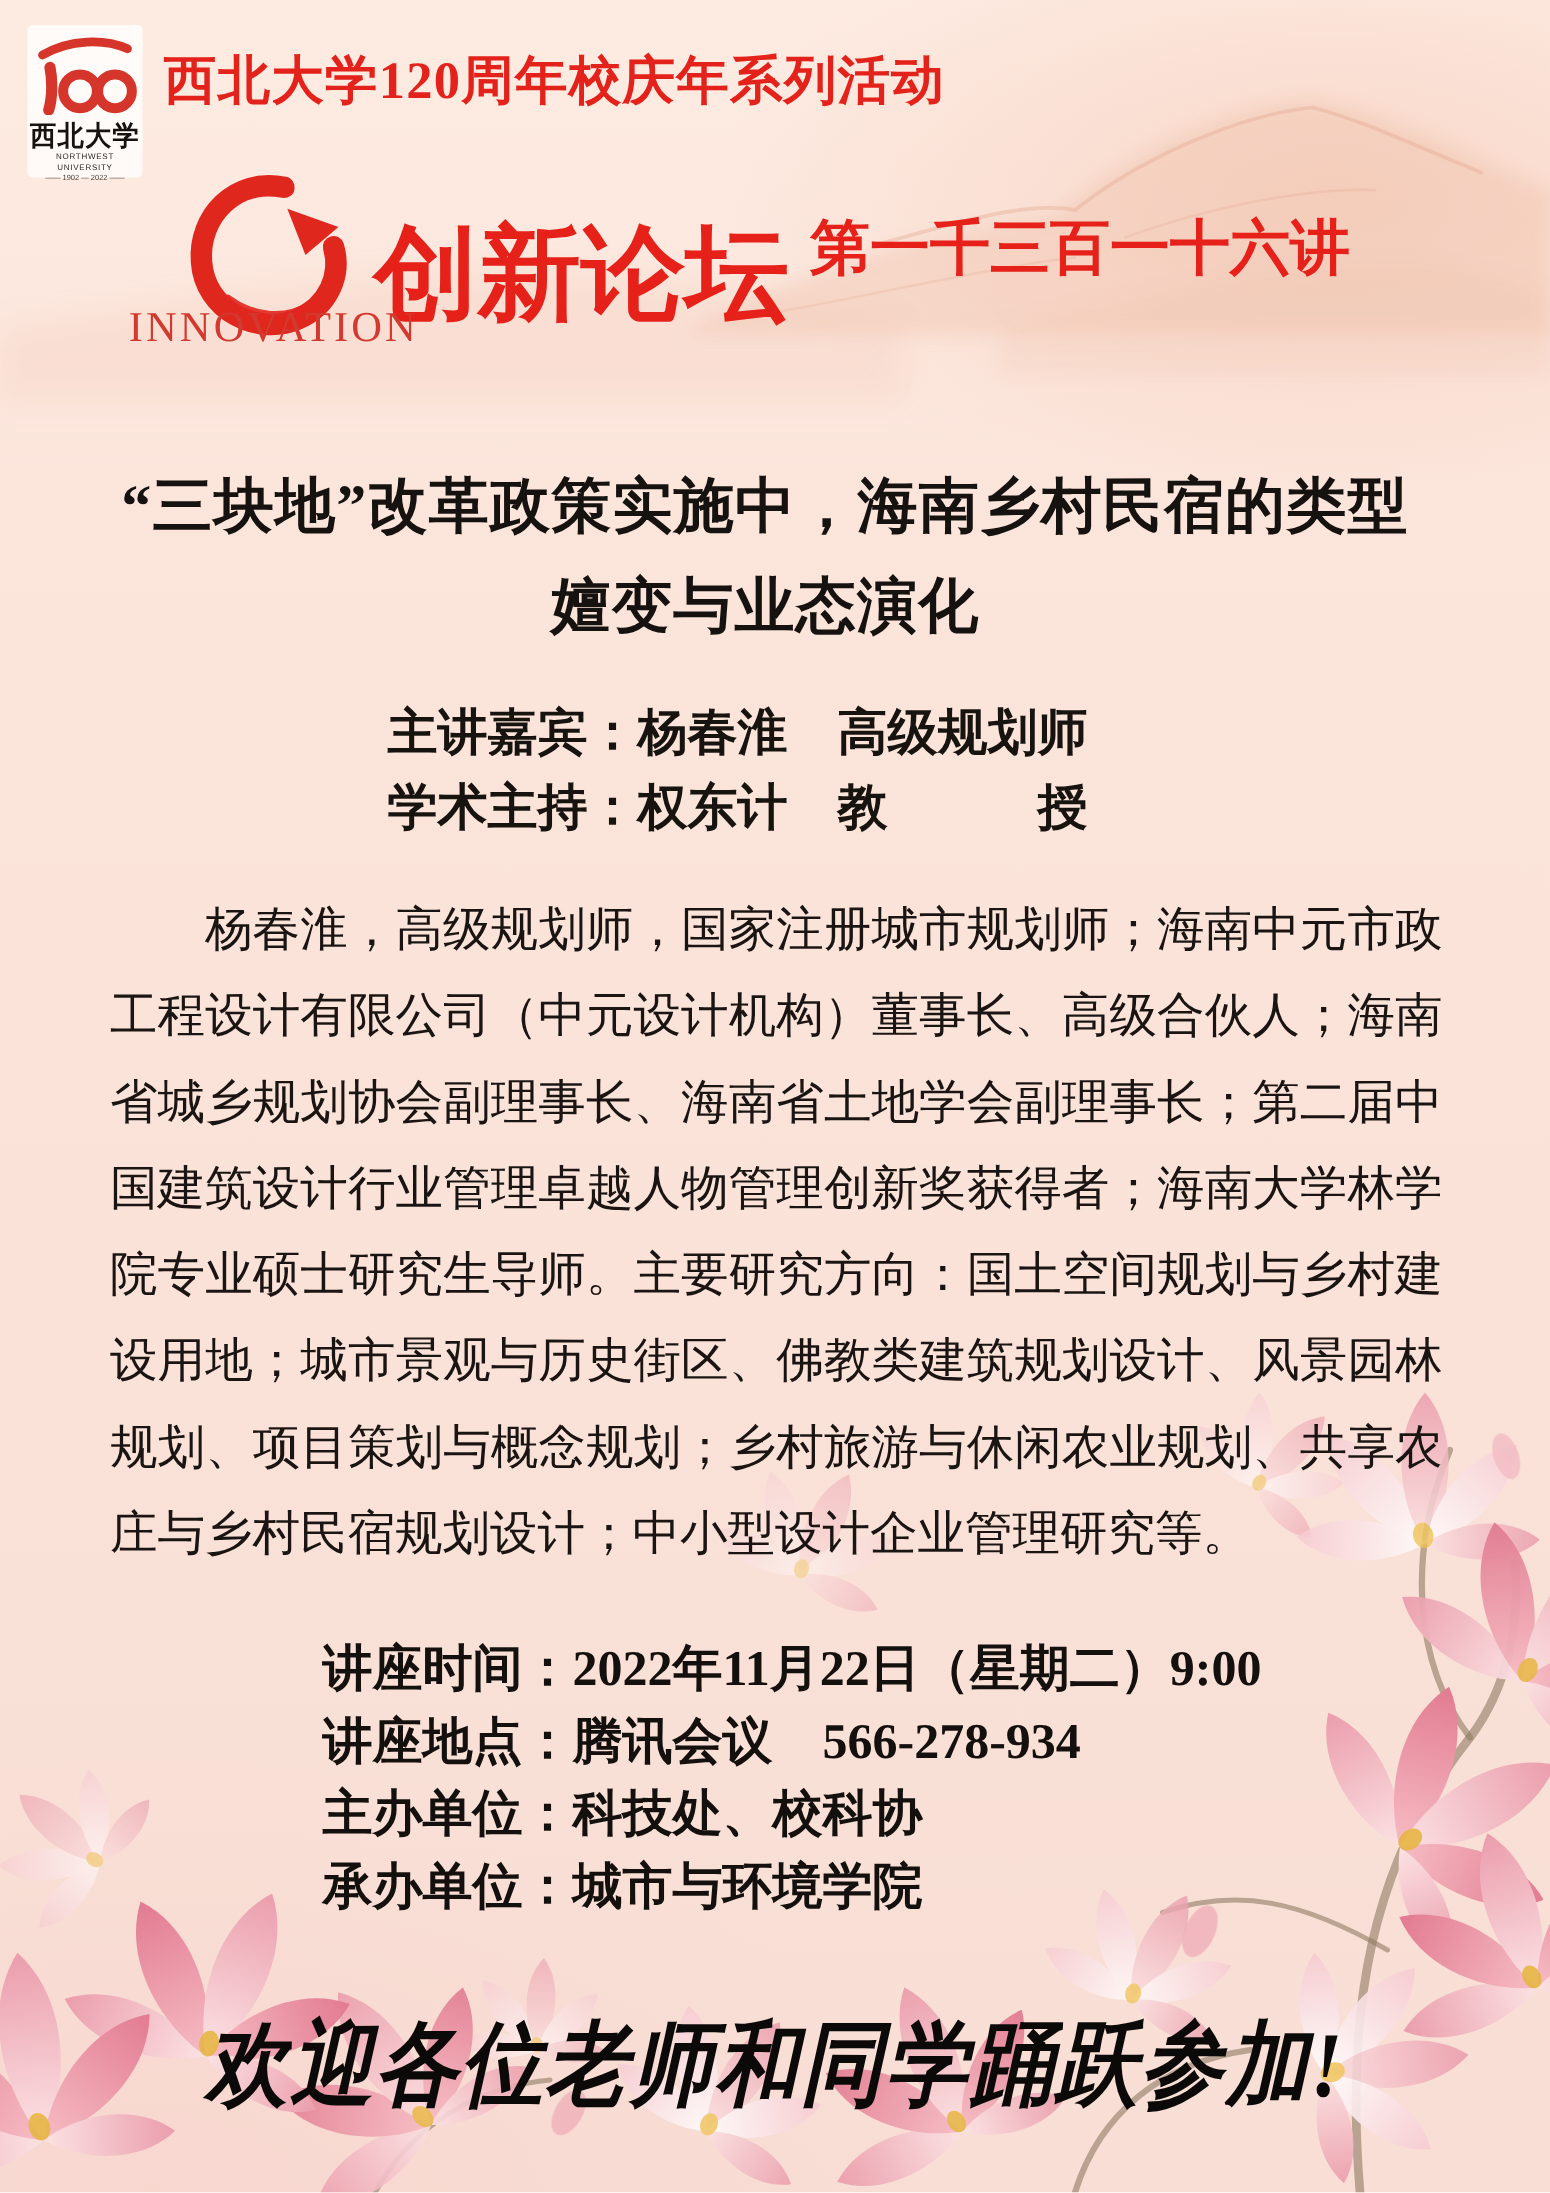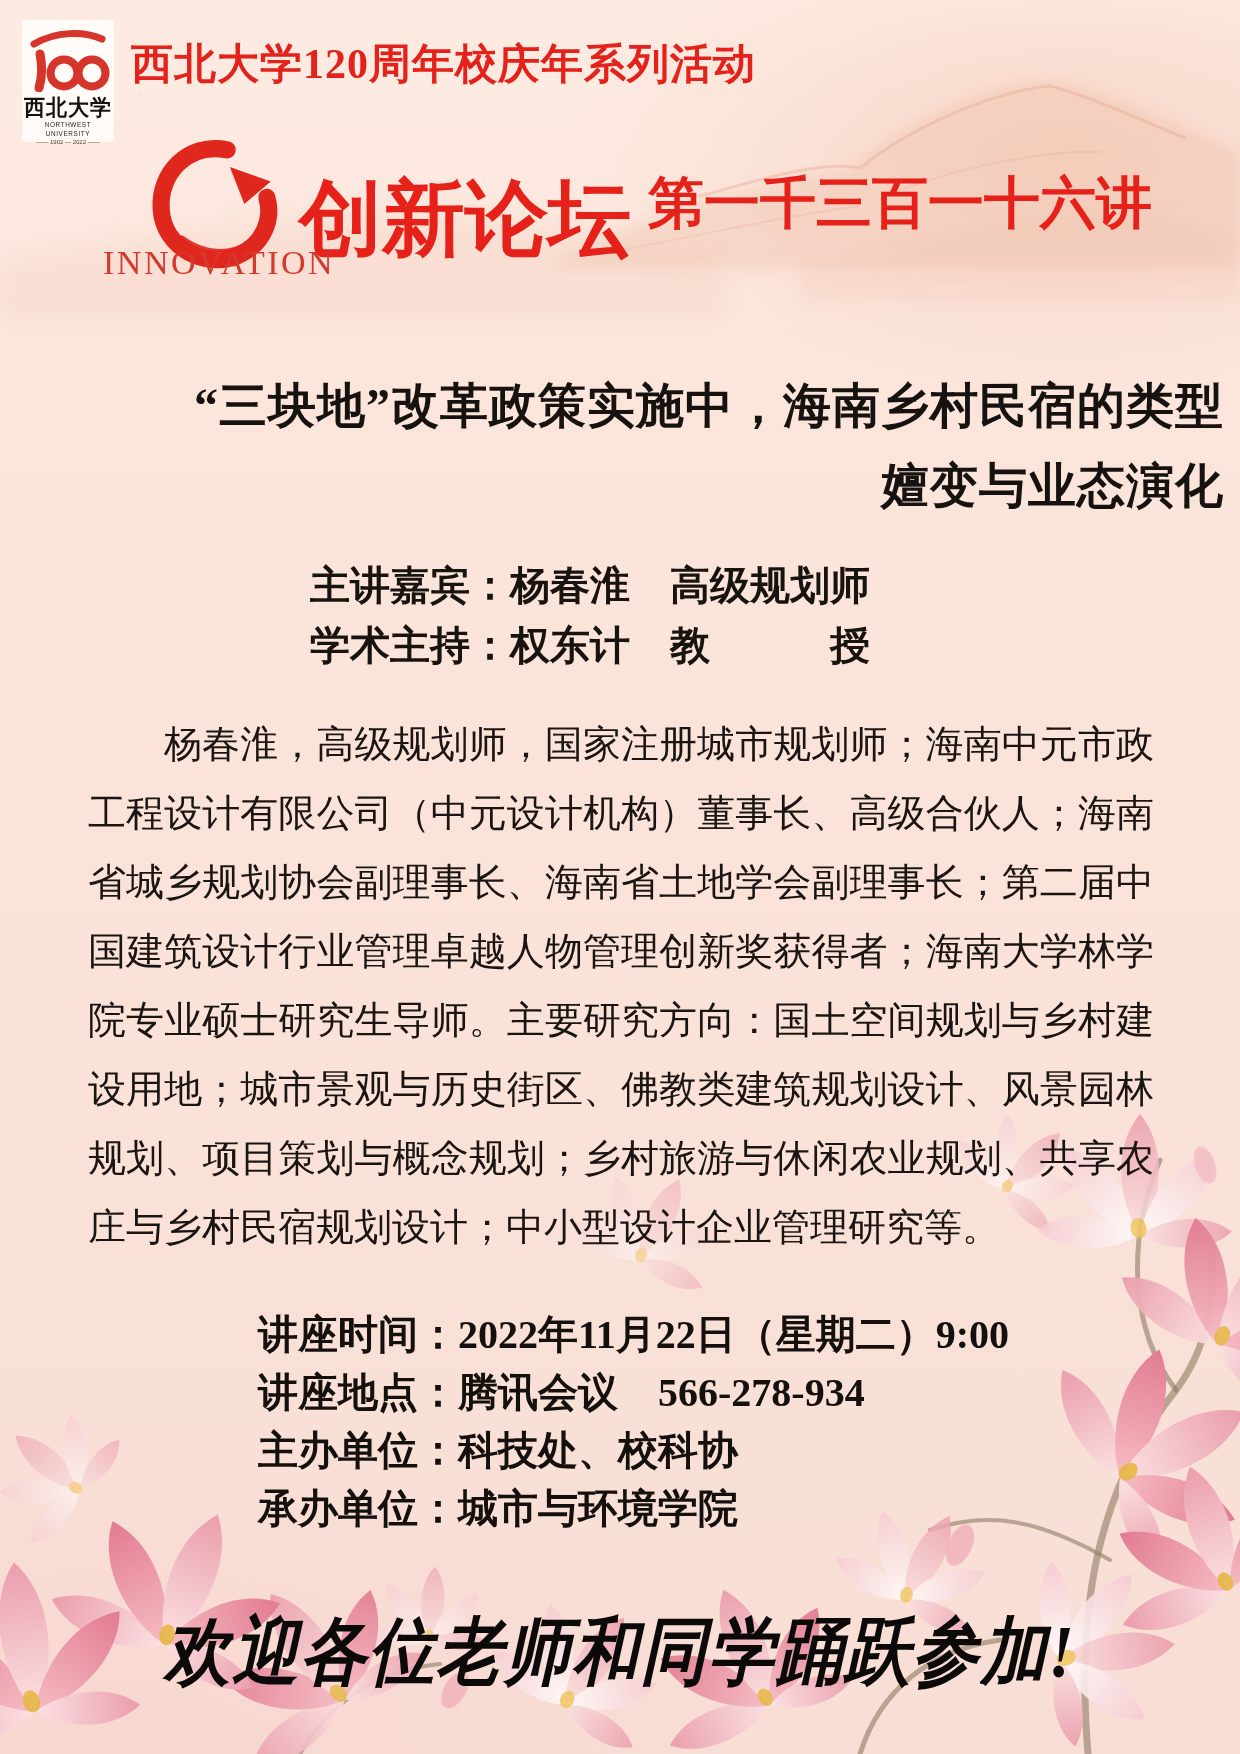--- a/index.html
+++ b/index.html
@@ -29,31 +29,31 @@
     font-size:42px;font-weight:bold;color:#e3231b;letter-spacing:1px;white-space:nowrap;
   }
   .enso{position:absolute;left:136px;top:138px;width:156px;height:132px;}
   .forum-title{
     position:absolute;left:299px;top:124px;
     font-family:"Liberation Sans","DejaVu Sans",sans-serif;
     font-size:83px;font-weight:bold;color:#e6211a;letter-spacing:0px;white-space:nowrap;margin-top:40px;
   }
   .lecture-no{
     position:absolute;left:648px;top:166px;
-    font-size:56px;font-weight:bold;color:#e6211a;white-space:nowrap;letter-spacing:0px;
+    font-size:48px;font-weight:bold;color:#e6211a;white-space:nowrap;letter-spacing:0px;
   }
   .innovation-word{
     position:absolute;left:103px;top:244px;
     font-size:34px;color:#d23a30;letter-spacing:2.5px;white-space:nowrap;
   }
 
   
   .lec-title{
     position:absolute;left:0;top:366px;width:1224px;margin:0;
-    text-align:right;color:#151210;
+    text-align:center;color:#151210;
     font-size:48px;font-weight:bold;line-height:80px;letter-spacing:1px;
   }
 
   
   .speakers{
     position:absolute;left:310px;top:556px;
     font-size:40px;font-weight:bold;color:#17130f;line-height:60px;white-space:nowrap;
   }
 
   

